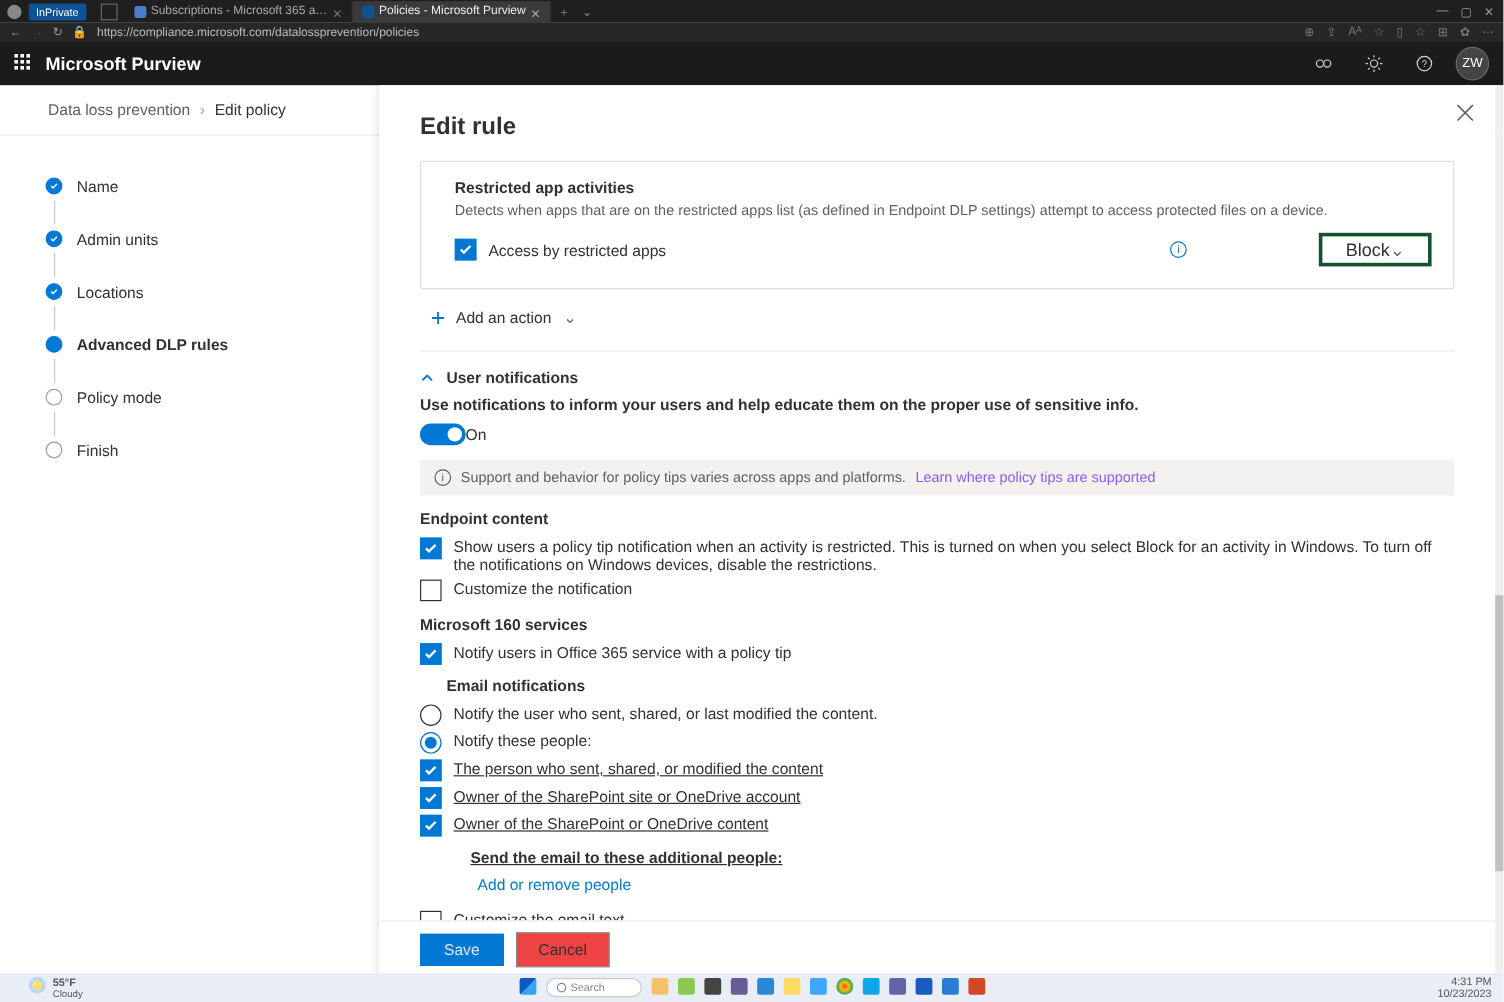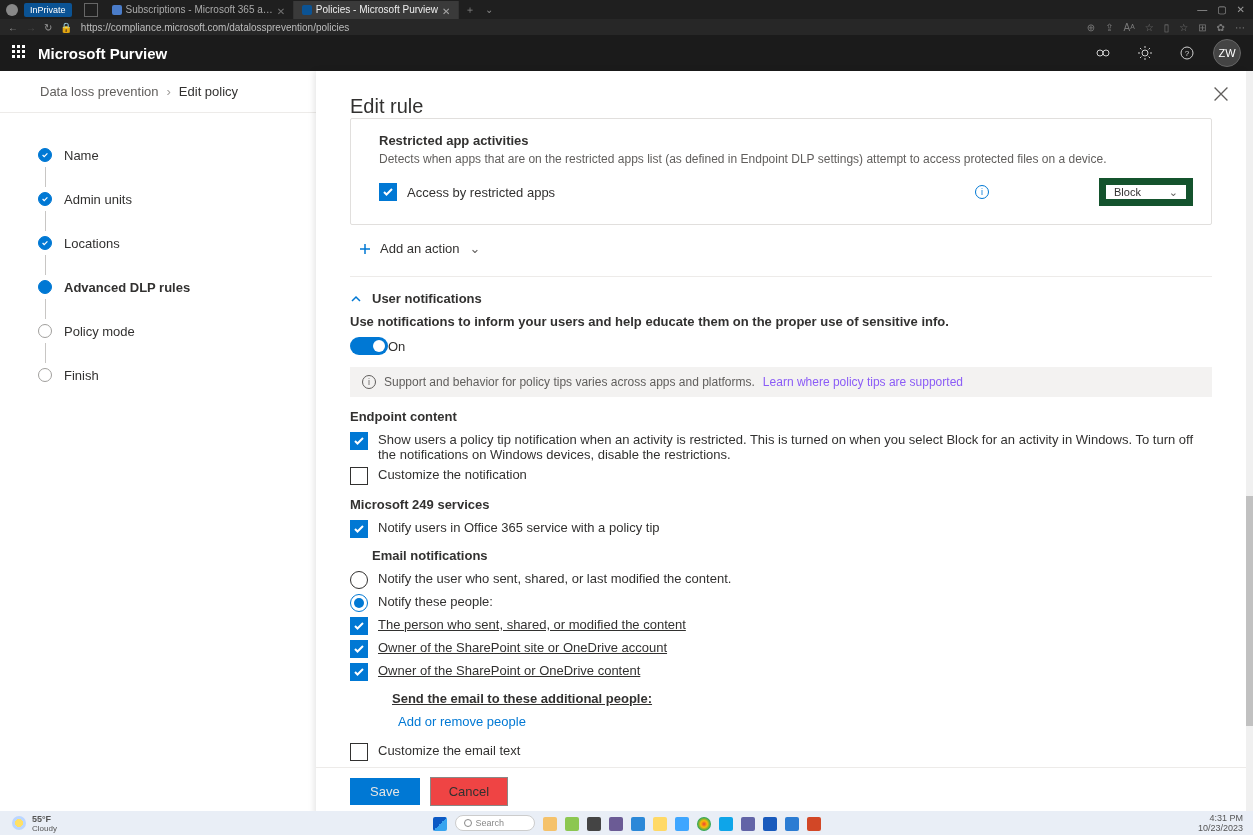--- a/index.html
+++ b/index.html
@@ -44,31 +44,31 @@
   .step .dot.done svg{width:8px;height:8px;}
   .step .dot.current{background:#0078d4;border-color:#0078d4;}
   .step .dot.pending{border-color:#a19f9d;}
   .step .lbl{font-size:13px;color:#323130;}
   .step .lbl.current{font-weight:600;}
   
   
   .panel { position:absolute; left:316px; top:0; right:7px; bottom:0; background:#fff; box-shadow:-2px 0 6px rgba(0,0,0,.1);}
   .panel .closebtn{position:absolute;top:14px;right:16px;width:18px;height:18px;color:#605e5c;cursor:pointer;}
   .panel-inner{ padding: 24px 34px 0 34px; height: calc(100% - 48px); overflow:hidden; position:relative;}
-  .panel h1 {font-size:20px;font-weight:400;}
+  .panel h1 {font-size:20px;font-weight:700;margin-bottom:16px;}
   
   .card { border:1px solid #e1dfdd; border-radius:2px; padding:14px 18px 18px 28px; margin-bottom:10px;}
   .card .sec-title{font-weight:600;font-size:13px;margin-bottom:4px;}
   .card .sec-desc{font-size:12px;color:#605e5c;margin-bottom:12px;}
   .chkrow{display:flex;align-items:center;gap:10px;}
   .chkbox{width:18px;height:18px;border:1px solid #323130;display:flex;align-items:center;justify-content:center;flex-shrink:0;}
   .chkbox.checked{background:#0078d4;border-color:#0078d4;}
   .chkbox.checked svg{width:12px;height:12px;}
   .info-ico{width:14px;height:14px;border:1px solid #0078d4;border-radius:50%;color:#0078d4;font-size:9px;display:flex;align-items:center;justify-content:center;margin-left:auto;margin-right:100px;}
-  .dropdown{width:94px;height:28px;border:7px solid #14532d;display:flex;align-items:center;justify-content:space-between;padding:0 8px;font-size:11px;}
+  .dropdown{width:94px;height:28px;border:3px solid #14532d;display:flex;align-items:center;justify-content:center;padding:0 8px;font-size:15px;}
   .dropdown .ch{color:#605e5c;}
   
   .addaction{display:flex;align-items:center;gap:8px;color:#323130;font-size:13px;padding:6px 0 6px 8px;margin-top:6px;}
   .addaction .plus{width:14px;height:14px;color:#0078d4;}
   .addaction .ch{color:#605e5c;margin-left:2px;}
   
   .divider{height:1px;background:#edebe9;margin:14px 0;}
   
   .collapser{display:flex;align-items:center;gap:10px;font-weight:600;font-size:13px;margin-bottom:8px;}
   .collapser .chup{width:12px;height:12px;color:#0078d4;}
@@ -99,23 +99,23 @@
   .panel-footer{position:absolute;left:0;right:0;bottom:0;height:48px;border-top:1px solid #edebe9;display:flex;align-items:center;gap:10px;padding-left:34px;background:#fff;}
   .btn-primary{background:#0078d4;color:#e5e5e5;border:none;padding:6px 20px;font-size:13px;cursor:pointer;}
   .btn-secondary{background:#ef4444;color:#323130;border:1px solid #8a8886;padding:6px 18px;font-size:13px;cursor:pointer;}
   
   
   .page-scroll{position:absolute;right:0;top:0;width:7px;height:744px;background:#f0f0f0;}
   .page-scroll .thumb{position:absolute;left:0;width:7px;background:#c1c1c1;}
   
   
   .taskbar{position:absolute;left:0;right:0;bottom:0;height:24px;background:#e9eef6;display:flex;align-items:center;font-size:9px;color:#555;}
-  .taskbar .weather{display:flex;align-items:center;gap:6px;padding-left:12px;}
+  .taskbar .weather{display:flex;align-items:flex-start;gap:6px;padding-left:24px;}
   .taskbar .weather .wico{width:14px;height:14px;background:radial-gradient(circle,#ffe066 40%,#bbd6ff 41%);border-radius:50%;}
-  .taskbar .center{position:absolute;left:50%;transform:translateX(-50%);display:flex;align-items:flex-end;gap:8px;}
+  .taskbar .center{position:absolute;left:50%;transform:translateX(-50%);display:flex;align-items:flex-start;gap:8px;}
   .taskbar .searchbox{display:flex;align-items:center;gap:4px;background:#fff;border:1px solid #ccc;border-radius:10px;padding:1px 8px;width:80px;height:16px;}
   .taskbar .searchbox .mag{width:8px;height:8px;border:1px solid #888;border-radius:50%;}
   .taskbar .tbicon{width:14px;height:14px;border-radius:2px;}
   .taskbar .clock{margin-left:auto;padding-right:10px;text-align:right;line-height:10px;}
 </style>
 </head>
 <body>
 
 <div class="titlebar">
   <div class="avatar-ico"></div>
@@ -310,21 +310,21 @@
               <path d="M2 6l2.5 2.5L10 3" stroke="#fff" fill="none" stroke-width="2"></path>
             </svg>
         </div>
         <span style="font-size:13px;">Show users a policy tip notification when an activity is restricted. This is turned on when you select Block for an activity in Windows. To turn off the notifications on Windows devices, disable the restrictions.</span>
       </div>
       <div class="vrow indent1">
         <div class="chkbox unchecked"></div>
         <span>Customize the notification</span>
       </div>
 
-      <div class="subhead" style="margin-top:12px;">Microsoft 249 services</div>
+      <div class="subhead" style="margin-top:12px;">Microsoft 160 services</div>
       <div class="vrow">
         <div class="chkbox checked">
           <svg viewBox="0 0 12 12">
               <path d="M2 6l2.5 2.5L10 3" stroke="#fff" fill="none" stroke-width="2"></path>
             </svg>
         </div>
         <span>Notify users in Office 365 service with a policy tip</span>
       </div>
 
       <div class="subhead indent1" style="margin-top:10px;">Email notifications</div>

